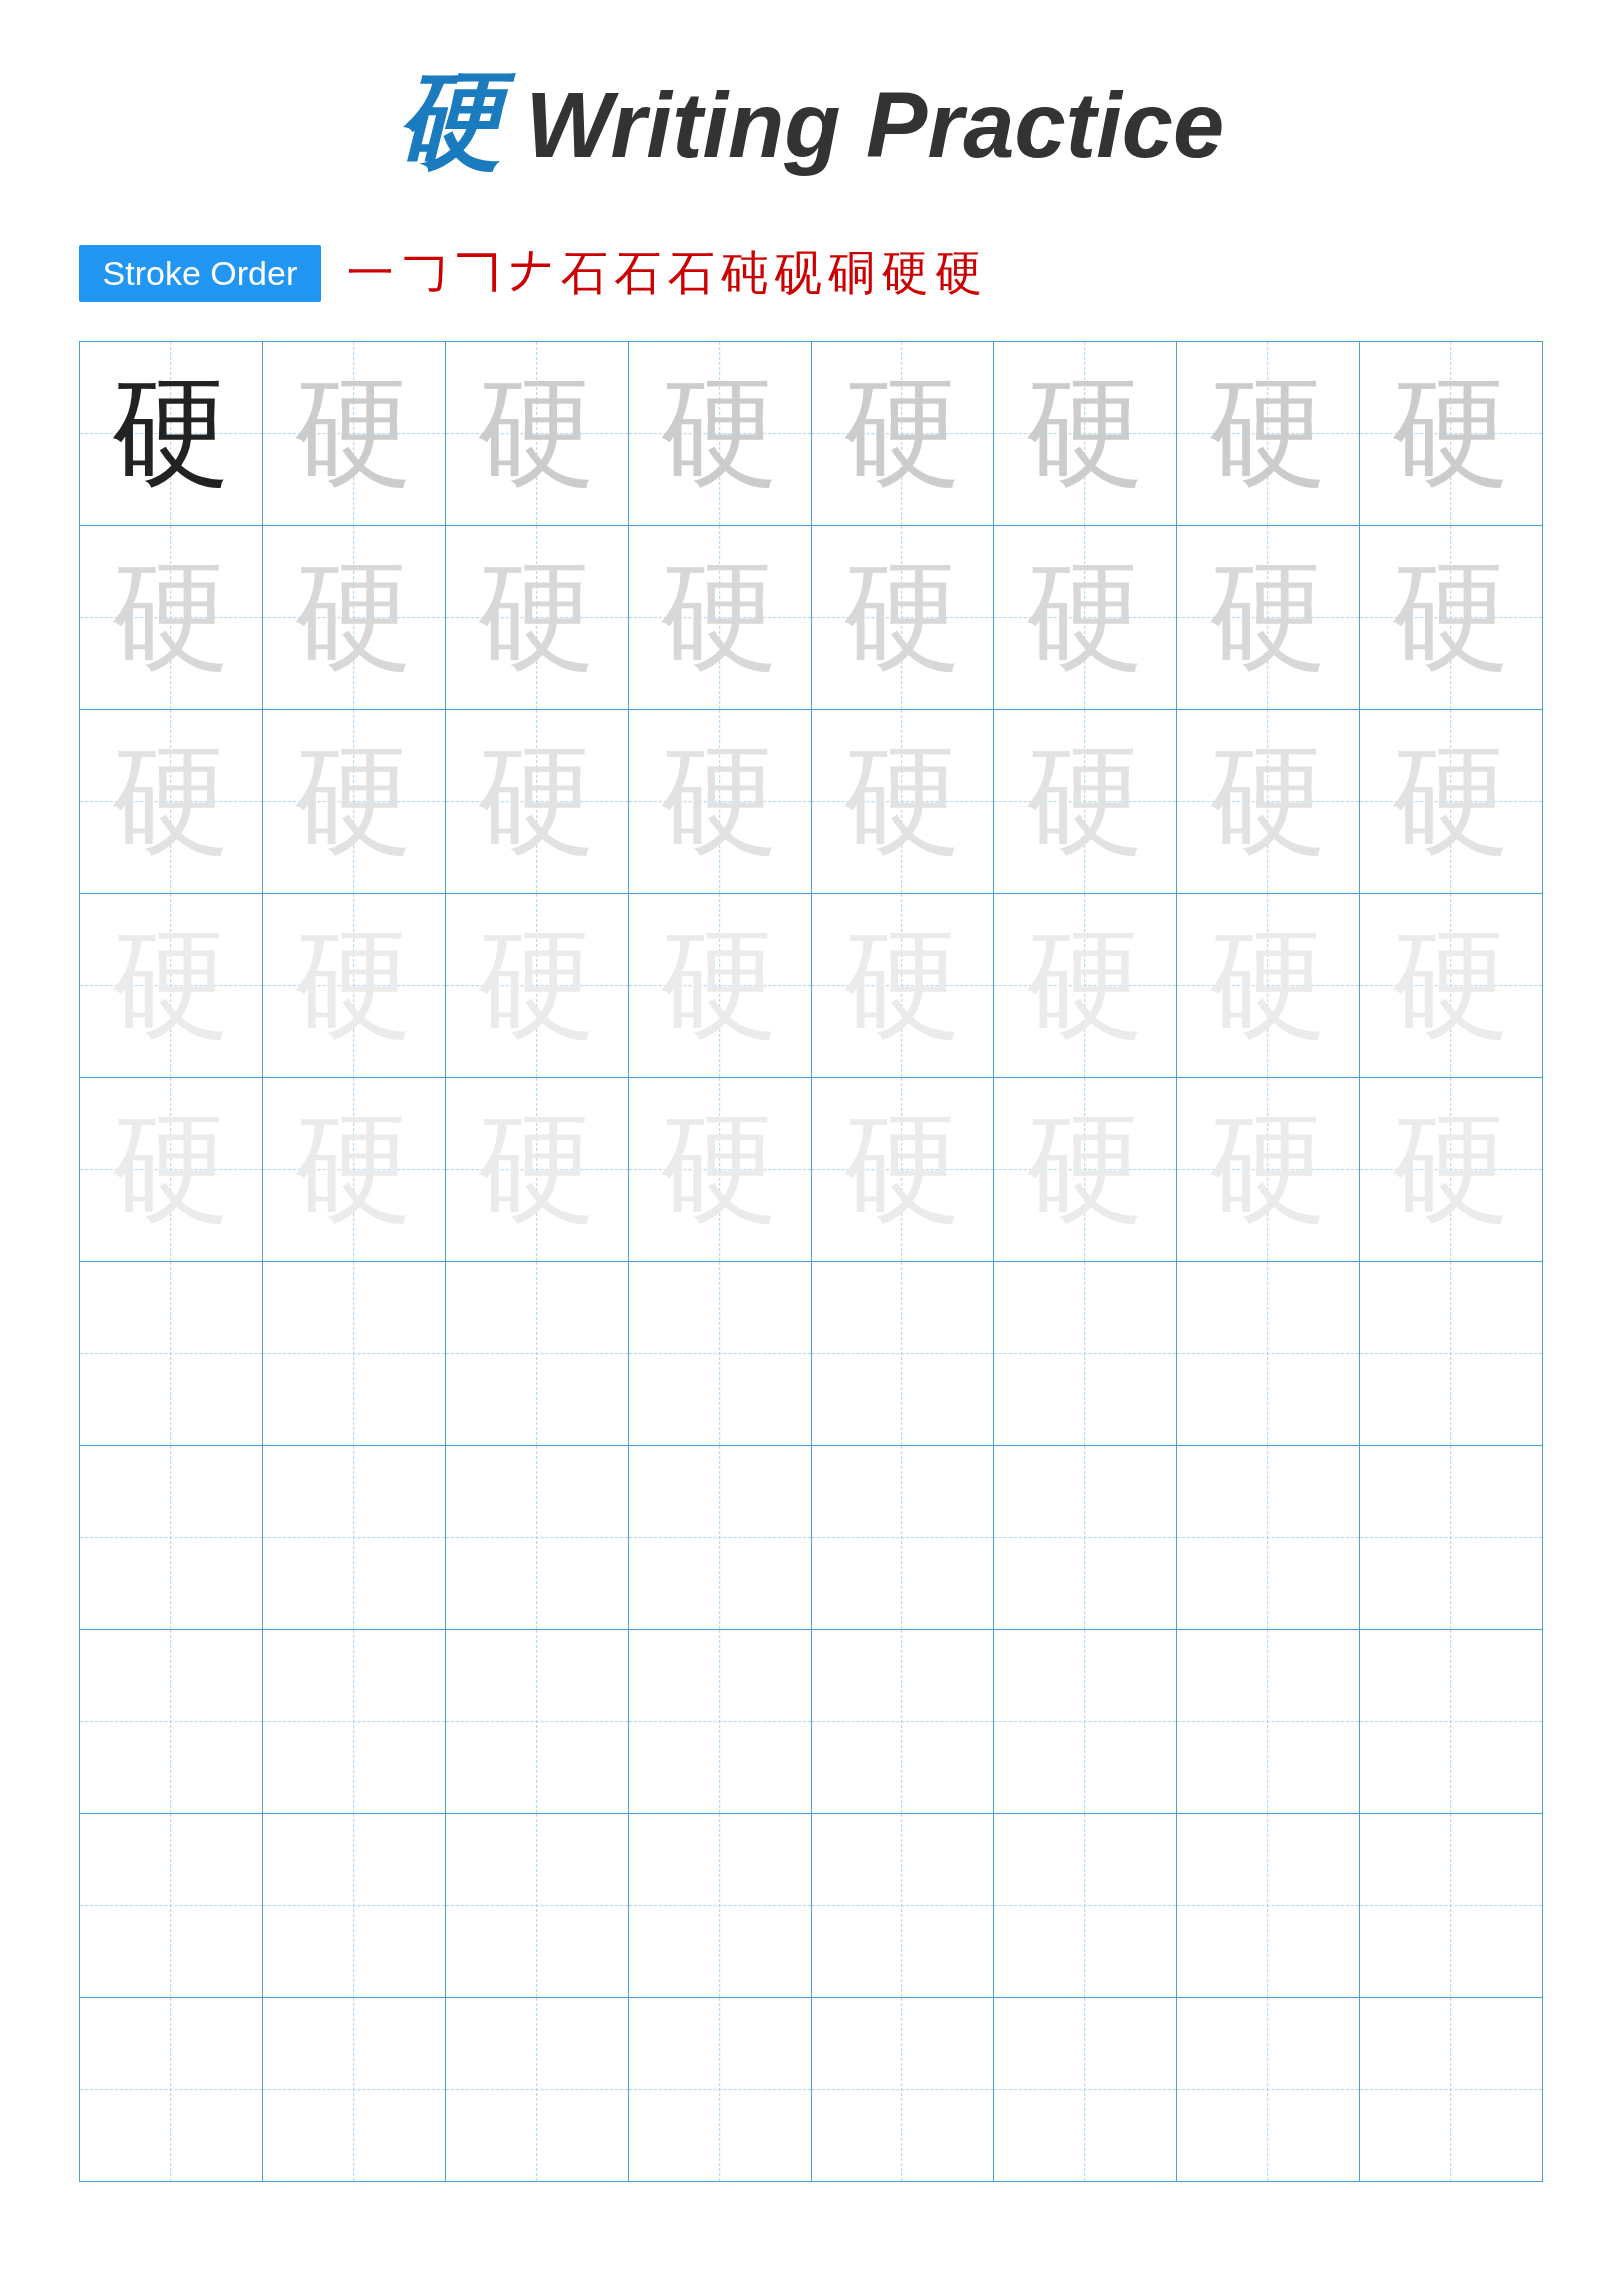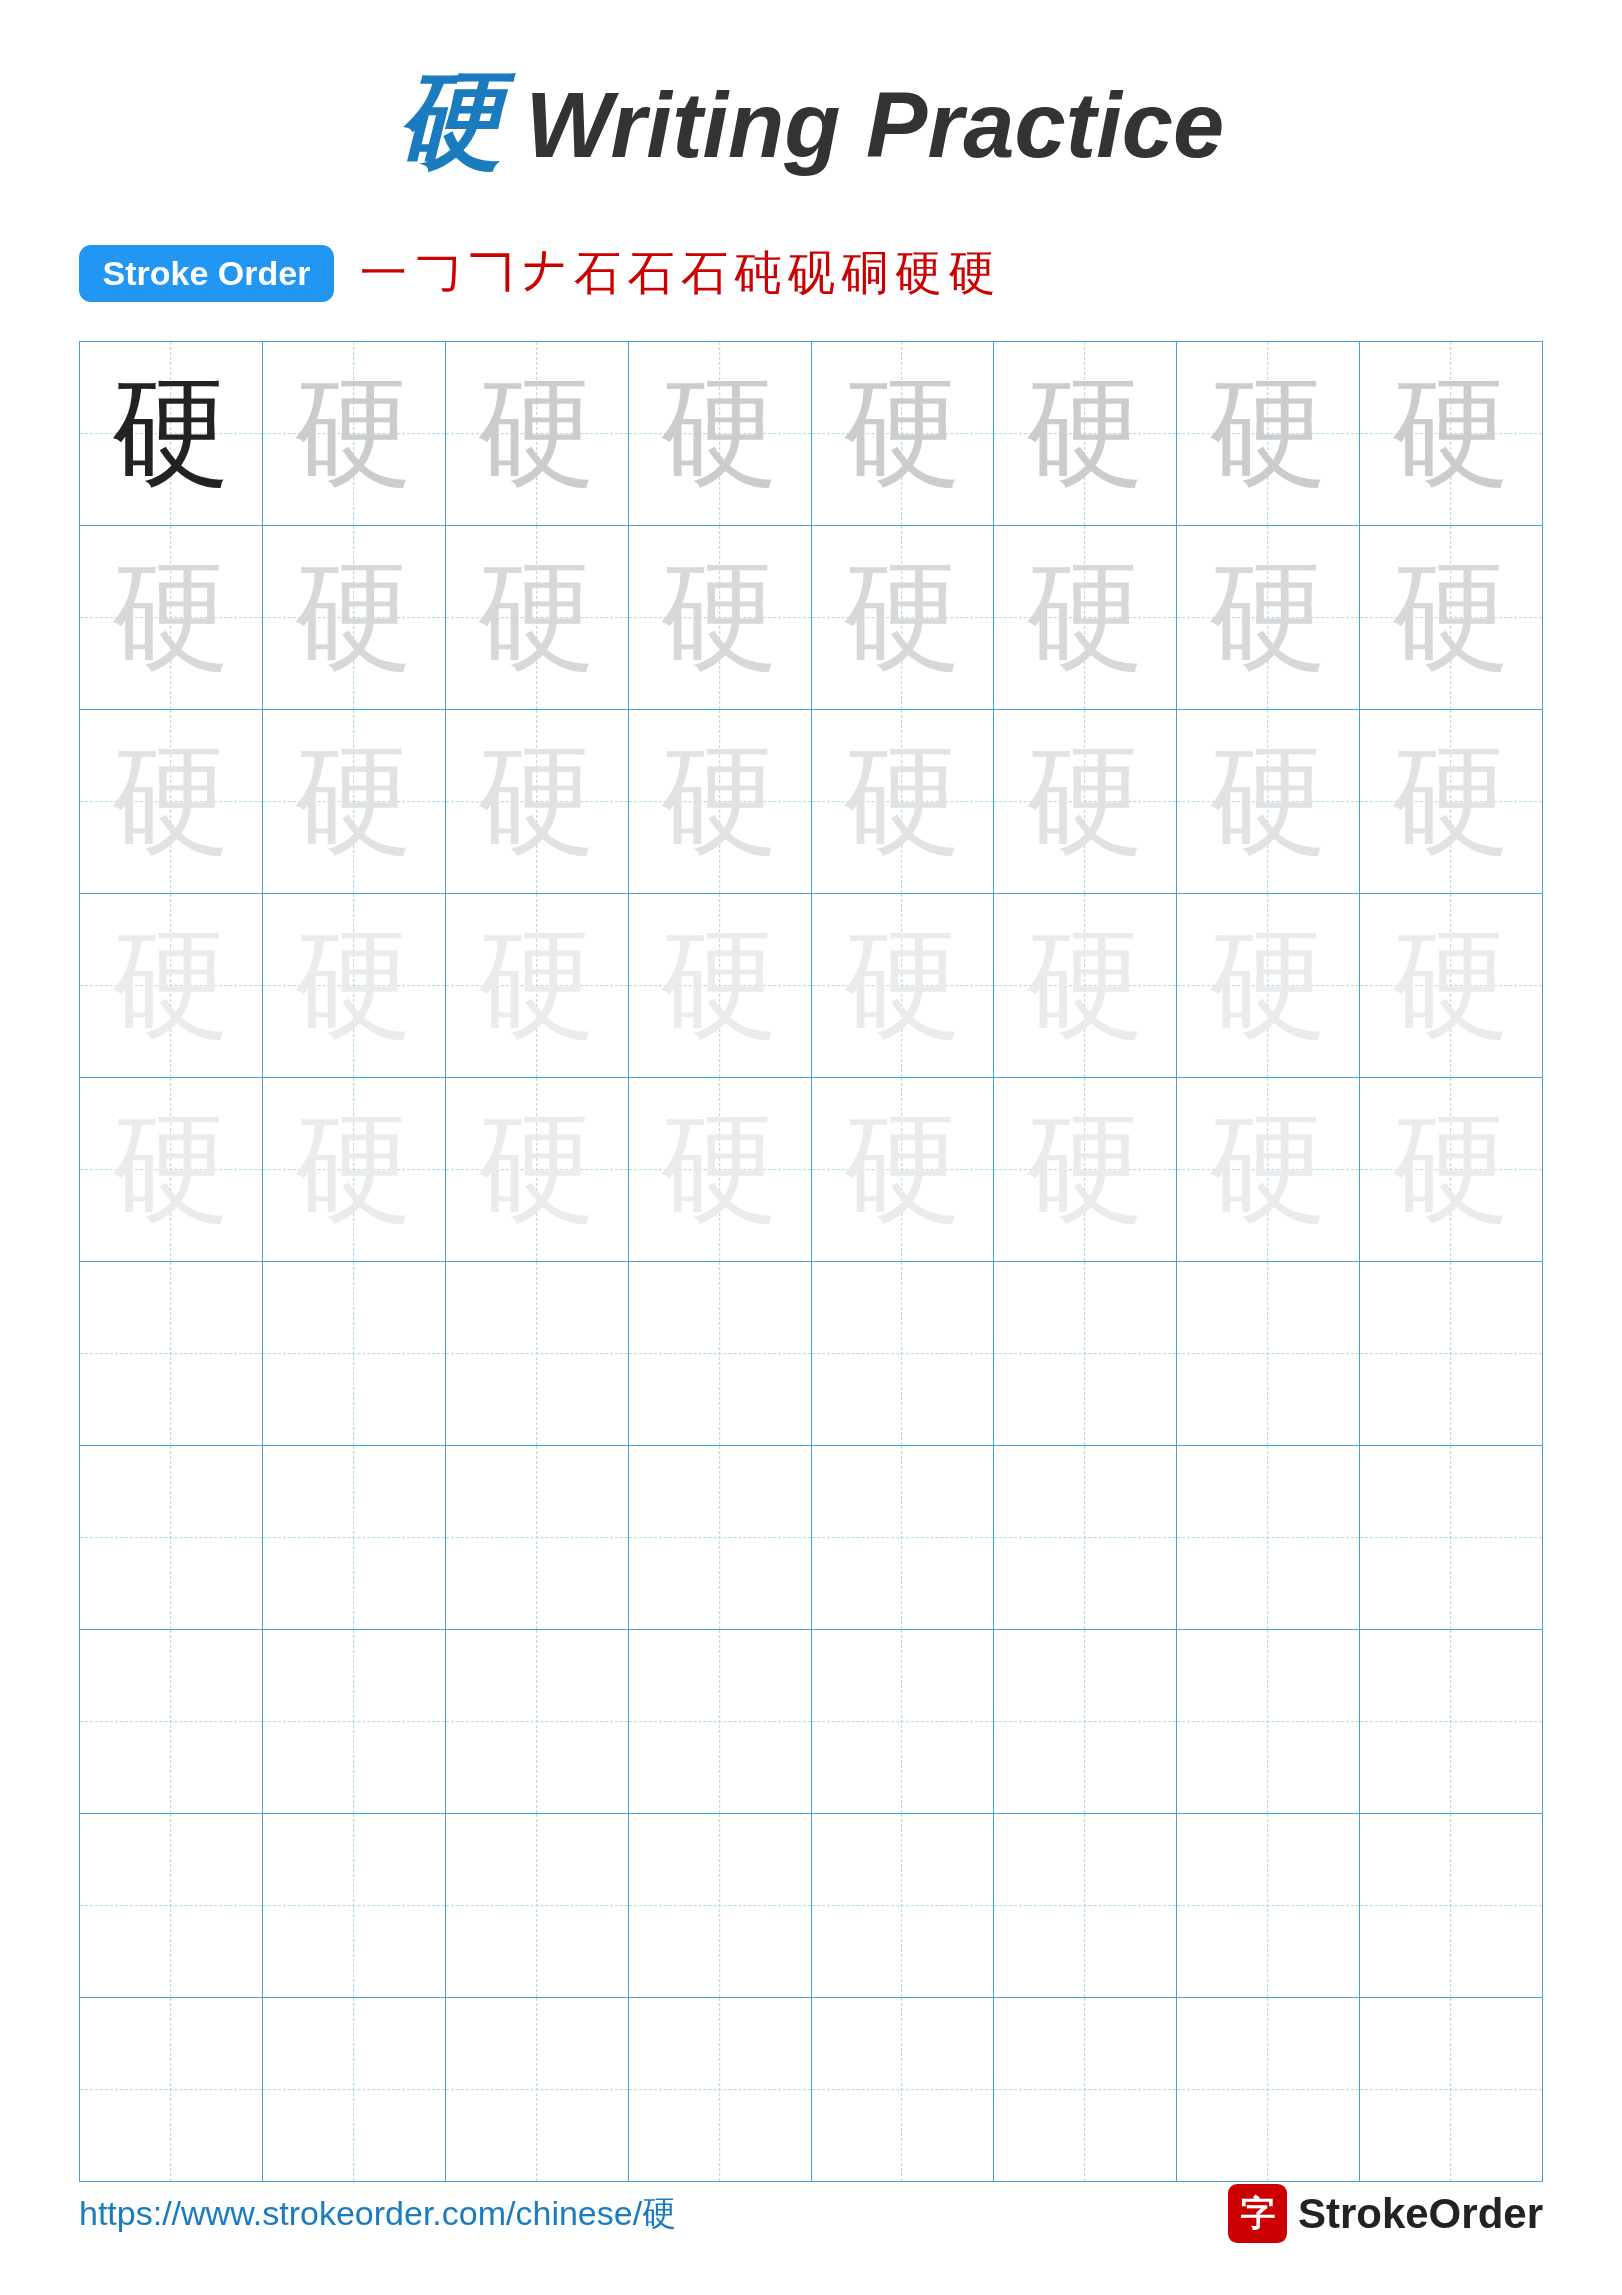--- a/index.html
+++ b/index.html
@@ -44,23 +44,23 @@
       display: flex;
       align-items: center;
       margin-bottom: 39px;
       gap: 0;
     }
 
     .stroke-order-badge {
       background: #2196F3;
       color: white;
       font-size: 34px;
-      font-weight: bold;
+      font-weight: normal;
       padding: 9.2px 23.6px;
-      border-radius: 12px;
+      border-radius: 2px;
       white-space: nowrap;
       margin-right: 26px;
       flex-shrink: 0;
     }
 
     .stroke-chars {
       display: flex;
       align-items: center;
       gap: 6.5px;
       font-family: 'SimSun', 'STSong', serif;
@@ -416,22 +416,15 @@
       <div class="grid-cell"></div>
       <div class="grid-cell"></div>
       <div class="grid-cell"></div>
       <div class="grid-cell"></div>
       <div class="grid-cell"></div>
       <div class="grid-cell"></div>
     </div>
 
   </div>
 
-  <div class="footer">
-    <a class="footer-url" href="#">https://www.strokeorder.com/chinese/硬</a>
-    <div class="footer-brand">
-      <div class="brand-icon">字</div>
-      <span class="brand-name">StrokeOrder</span>
-    </div>
-  </div>
 
 </div>
 
 
 </body></html>

